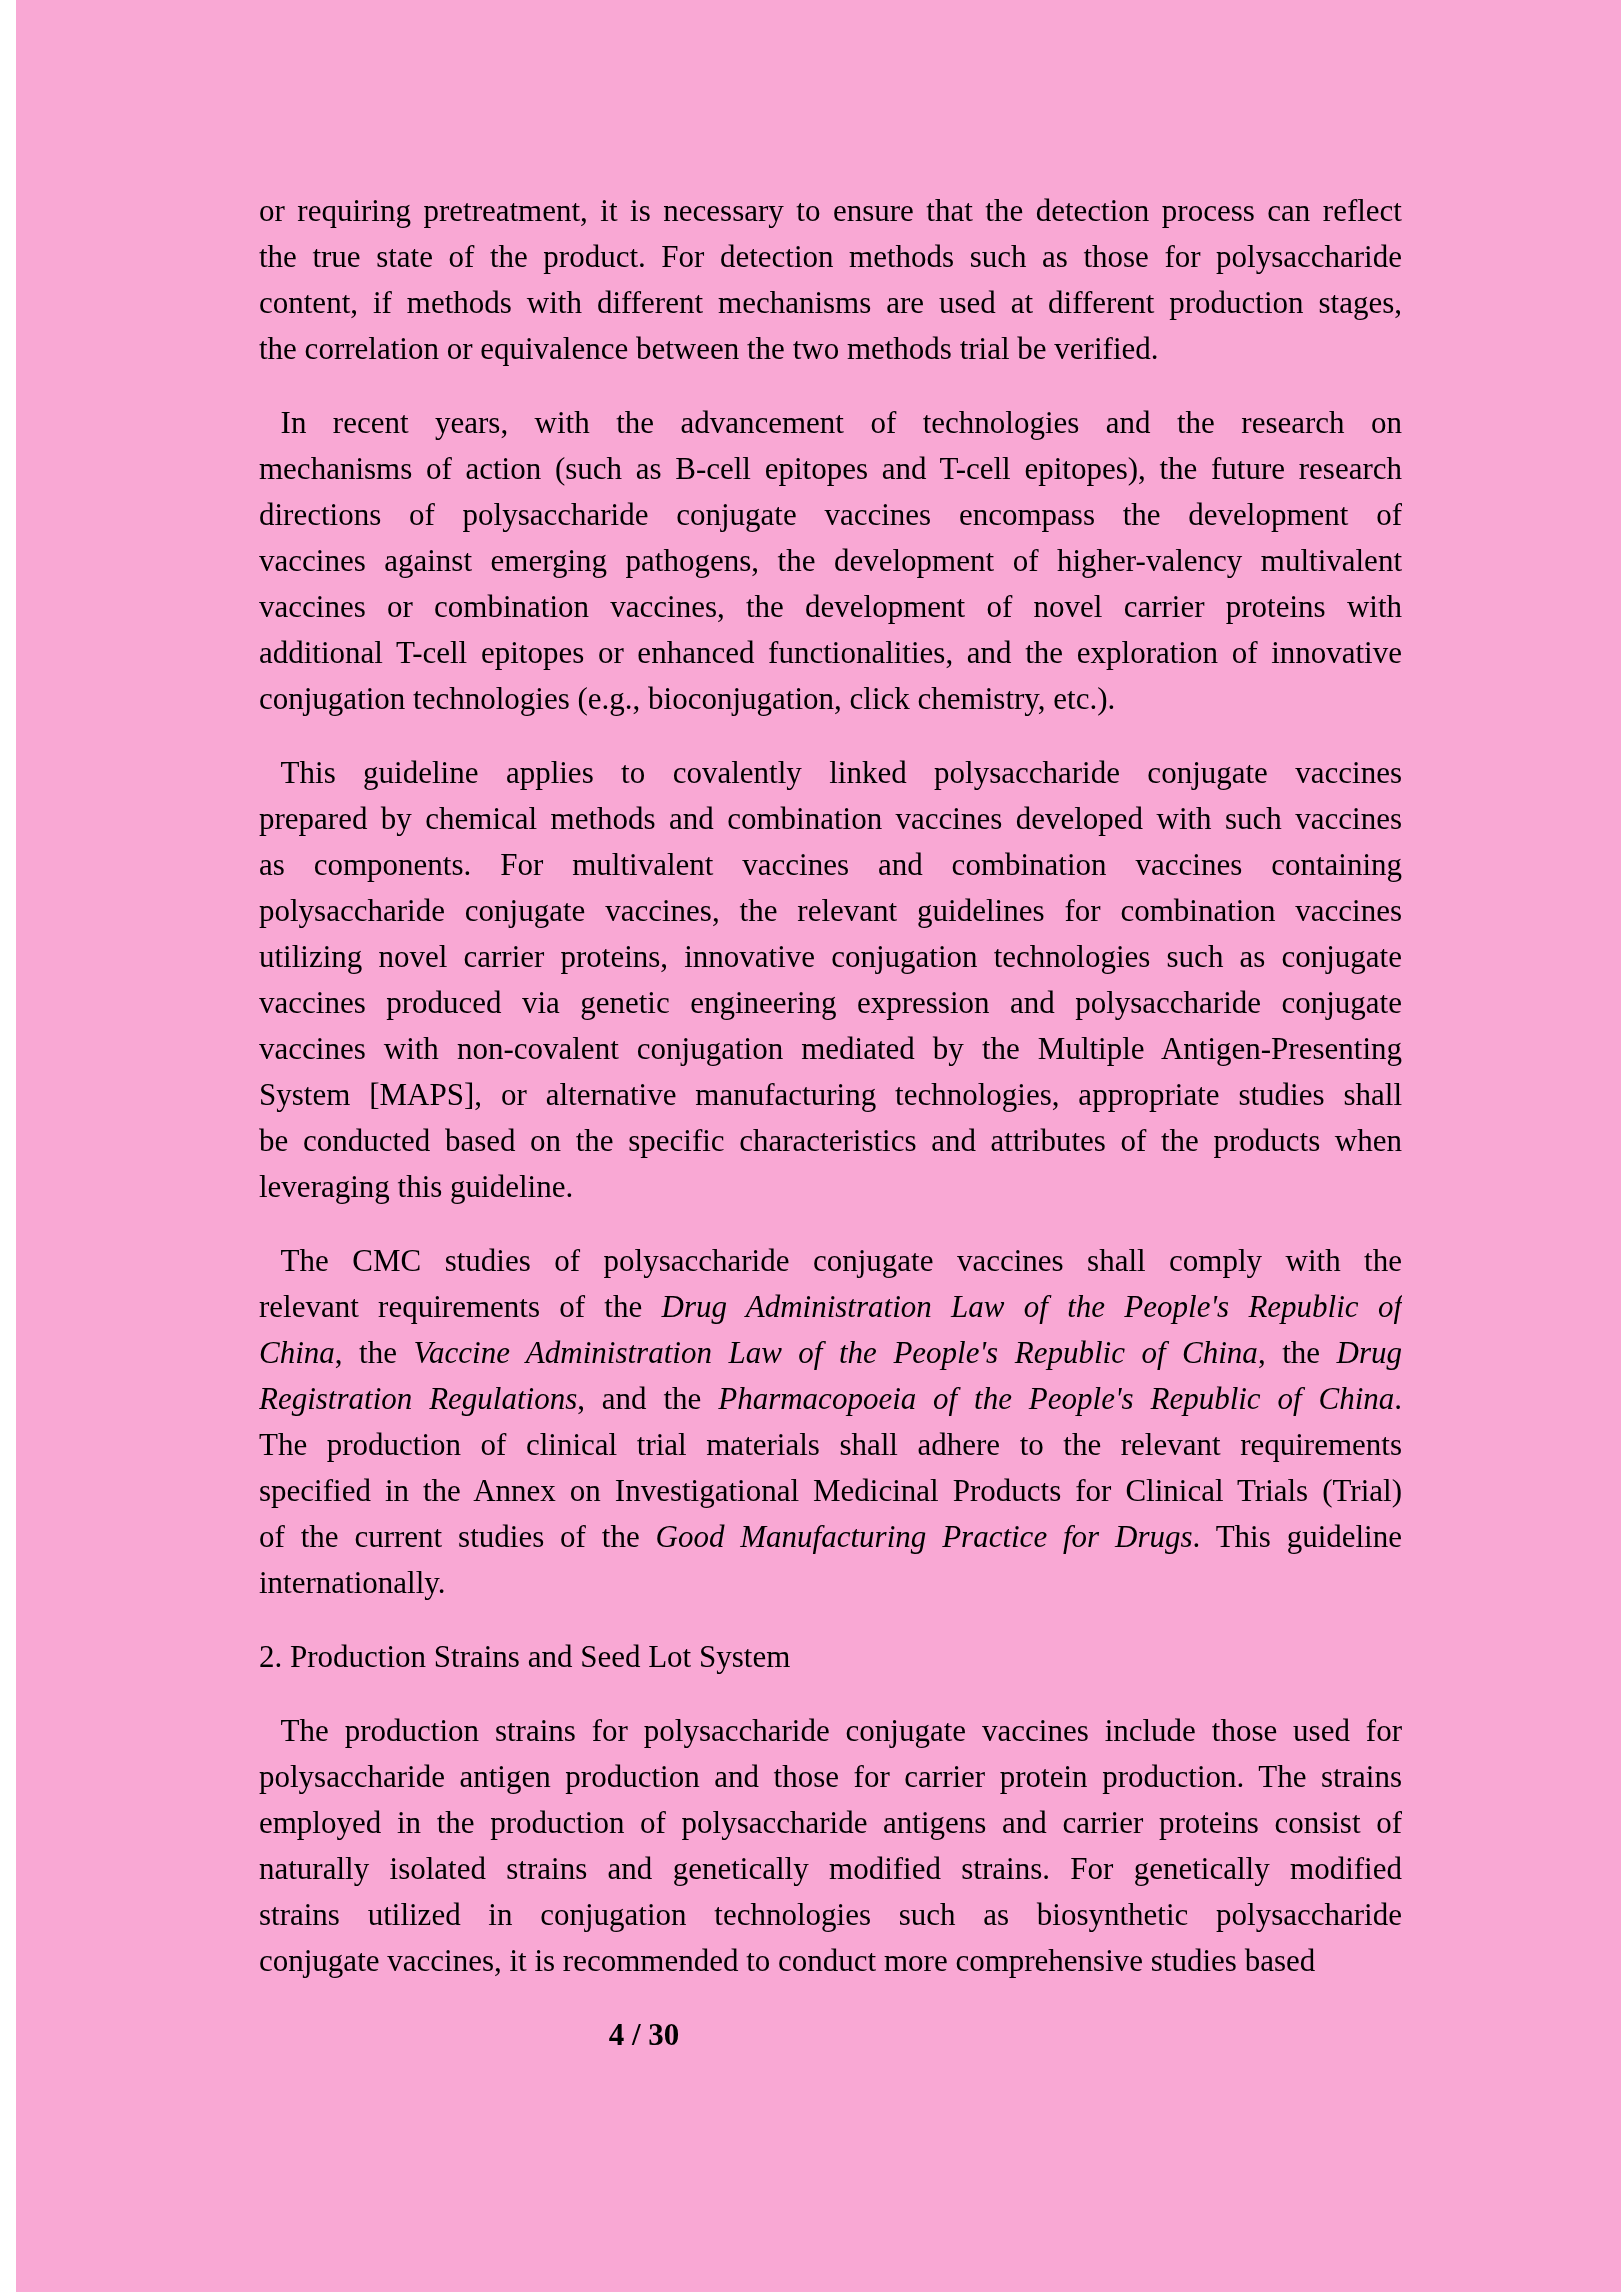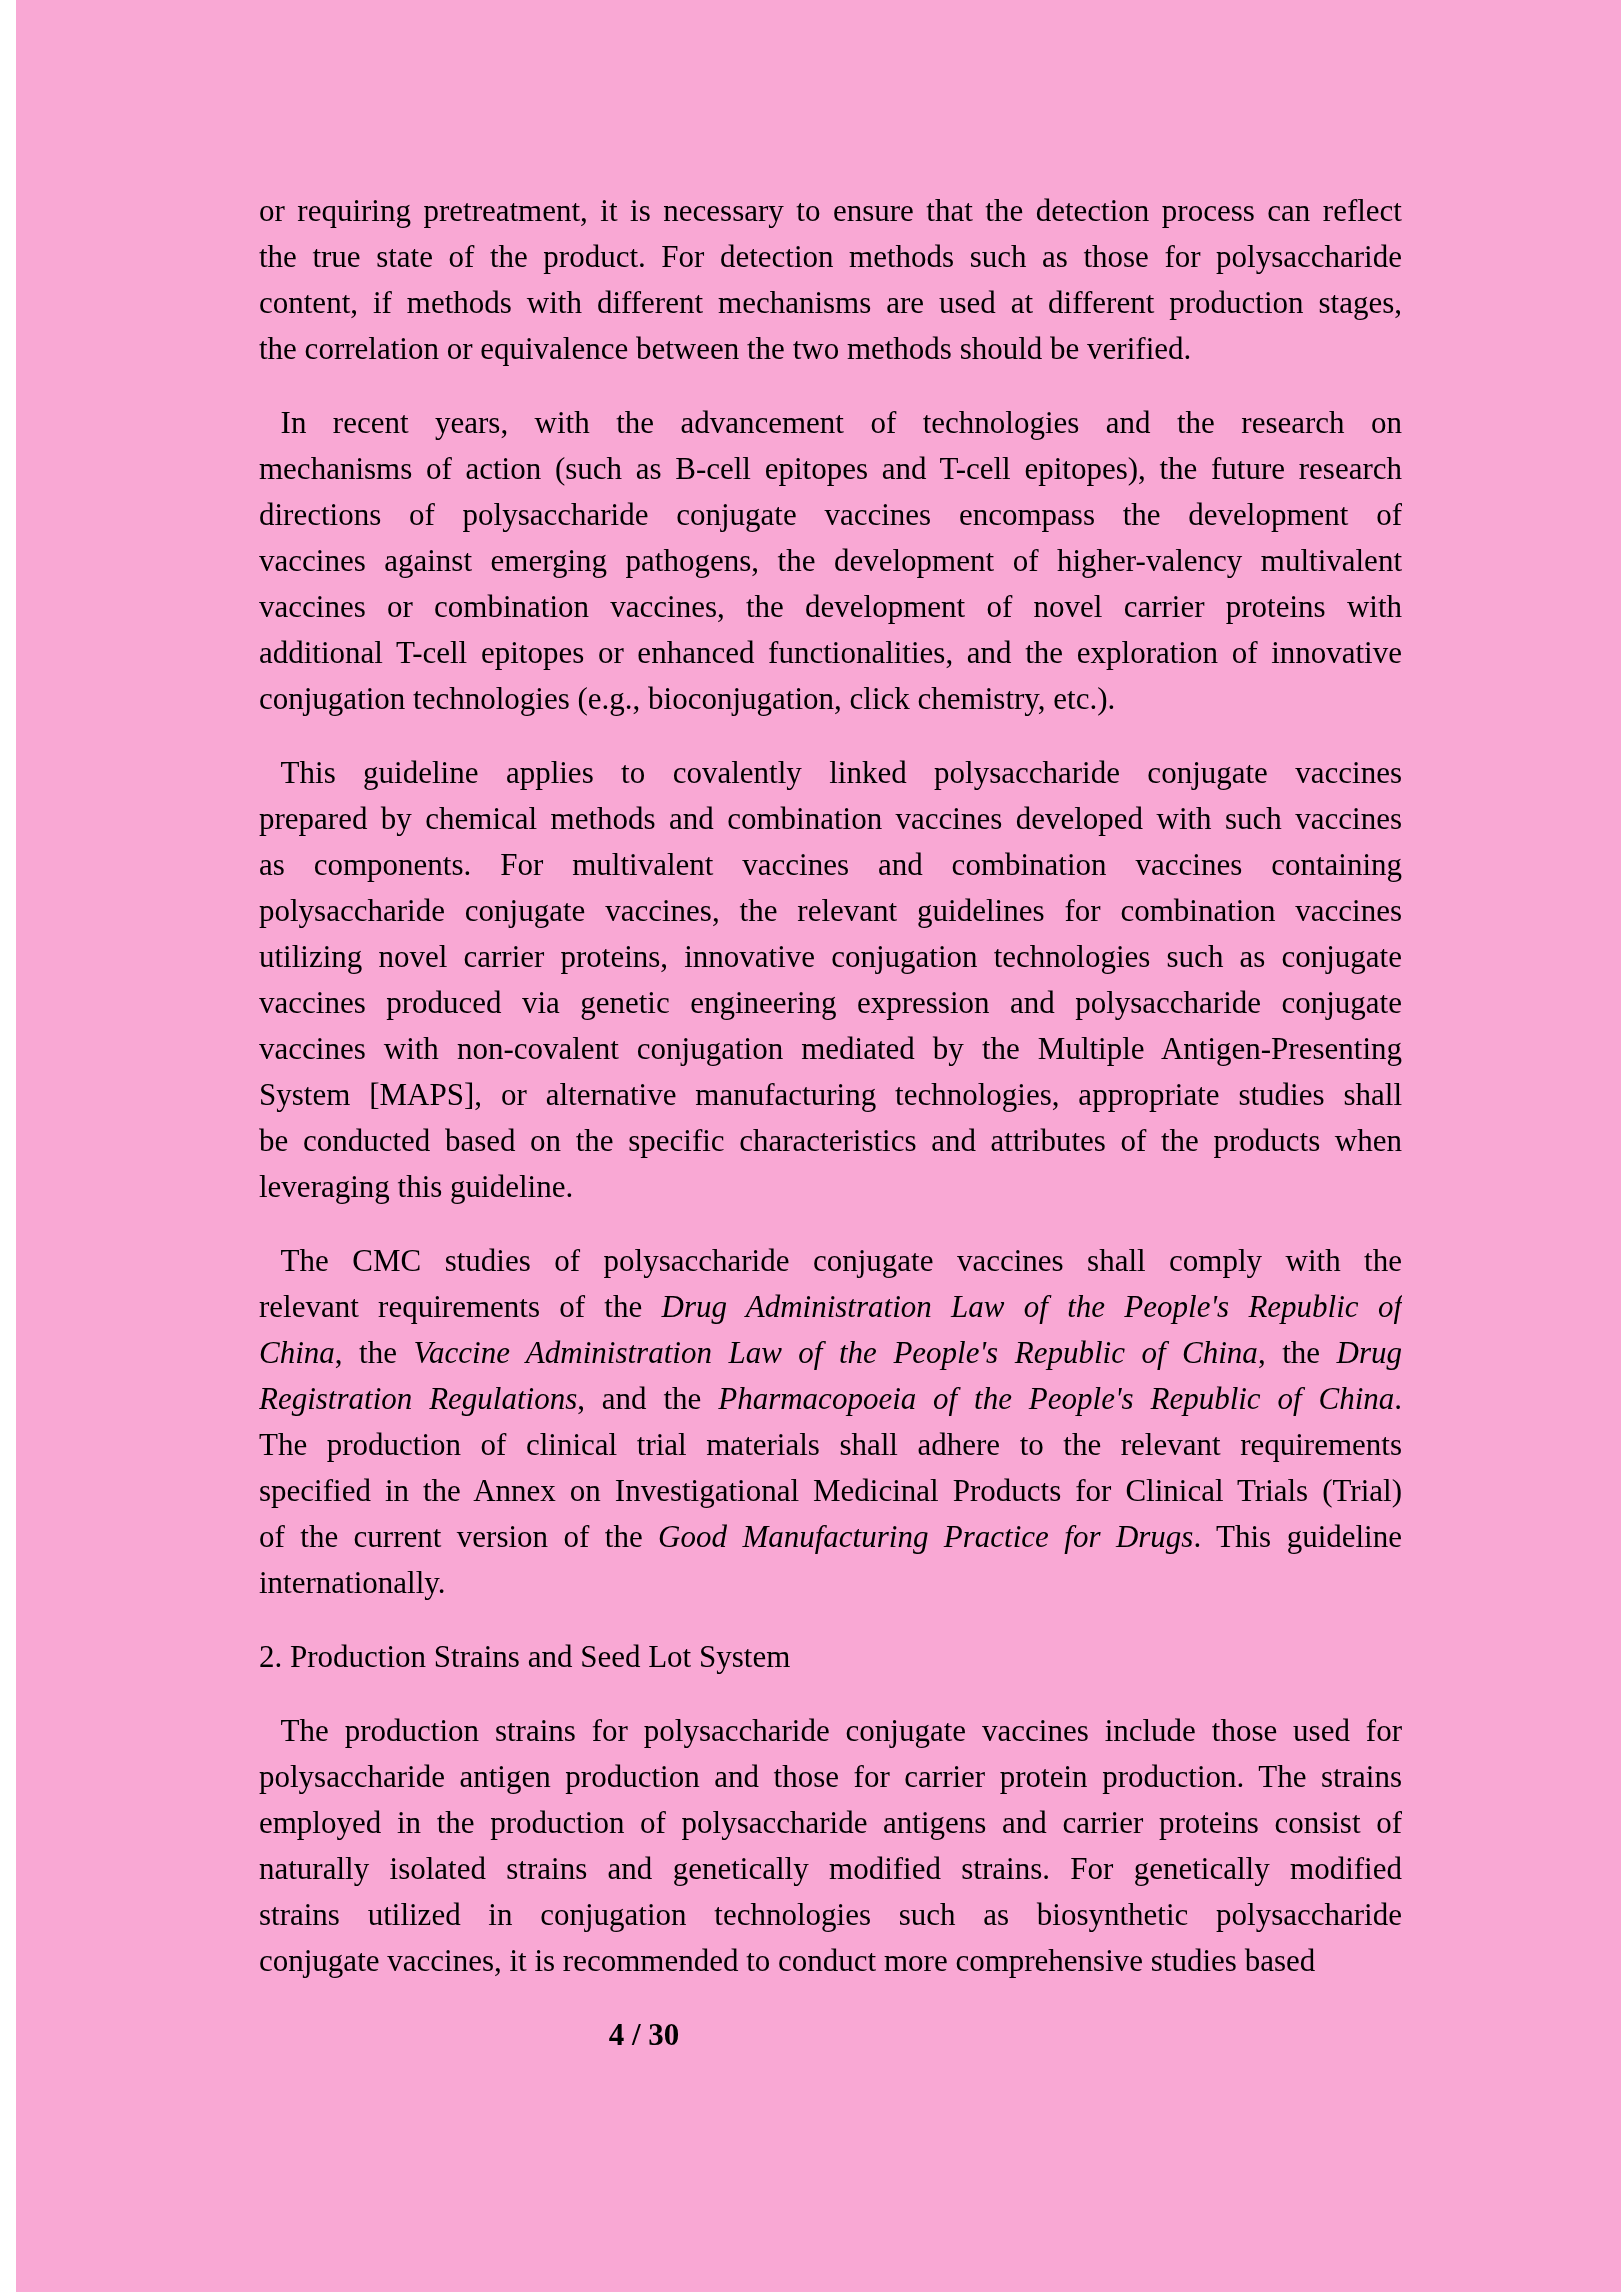--- a/index.html
+++ b/index.html
@@ -52,21 +52,21 @@
 </style>
 </head>
 <body>
 
 <div class="page">
   <div class="page-body">
       <div class="para">
         <div class="line"><span>or requiring pretreatment, it is necessary to ensure that the detection process can reflect</span></div>
         <div class="line"><span>the true state of the product. For detection methods such as those for polysaccharide</span></div>
         <div class="line"><span>content, if methods with different mechanisms are used at different production stages,</span></div>
-        <div class="line last"><span>the correlation or equivalence between the two methods should be verified.</span></div>
+        <div class="line last"><span>the correlation or equivalence between the two methods trial be verified.</span></div>
       </div>
       <div class="para">
         <div class="line indent"><span>In recent years, with the advancement of technologies and the research on</span></div>
         <div class="line"><span>mechanisms of action (such as B-cell epitopes and T-cell epitopes), the future research</span></div>
         <div class="line"><span>directions of polysaccharide conjugate vaccines encompass the development of</span></div>
         <div class="line"><span>vaccines against emerging pathogens, the development of higher-valency multivalent</span></div>
         <div class="line"><span>vaccines or combination vaccines, the development of novel carrier proteins with</span></div>
         <div class="line"><span>additional T-cell epitopes or enhanced functionalities, and the exploration of innovative</span></div>
         <div class="line last"><span>conjugation technologies (e.g., bioconjugation, click chemistry, etc.).</span></div>
       </div>
@@ -82,21 +82,21 @@
         <div class="line"><span>be conducted based on the specific characteristics and attributes of the products when</span></div>
         <div class="line last"><span>leveraging this guideline.</span></div>
       </div>
       <div class="para">
         <div class="line indent"><span>The CMC studies of polysaccharide conjugate vaccines shall comply with the</span></div>
         <div class="line"><span>relevant requirements of the </span><span class="it">Drug Administration Law of the People's Republic of</span></div>
         <div class="line"><span class="it">China</span><span>, the </span><span class="it">Vaccine Administration Law of the People's Republic of China</span><span>, the </span><span class="it">Drug</span></div>
         <div class="line"><span class="it">Registration Regulations</span><span>, and the </span><span class="it">Pharmacopoeia of the People's Republic of China</span><span>.</span></div>
         <div class="line"><span>The production of clinical trial materials shall adhere to the relevant requirements</span></div>
         <div class="line"><span>specified in the Annex on Investigational Medicinal Products for Clinical Trials (Trial)</span></div>
-        <div class="line"><span>of the current version of the </span><span class="it">Good Manufacturing Practice for Drugs</span><span>. This guideline</span></div>
+        <div class="line"><span>of the current studies of the </span><span class="it">Good Manufacturing Practice for Drugs</span><span>. This guideline</span></div>
         <div class="line last"><span>internationally.</span></div>
       </div>
       <div class="para heading">
         <div class="line last"><span>2. Production Strains and Seed Lot System</span></div>
       </div>
       <div class="para">
         <div class="line indent"><span>The production strains for polysaccharide conjugate vaccines include those used for</span></div>
         <div class="line"><span>polysaccharide antigen production and those for carrier protein production. The strains</span></div>
         <div class="line"><span>employed in the production of polysaccharide antigens and carrier proteins consist of</span></div>
         <div class="line"><span>naturally isolated strains and genetically modified strains. For genetically modified</span></div>

